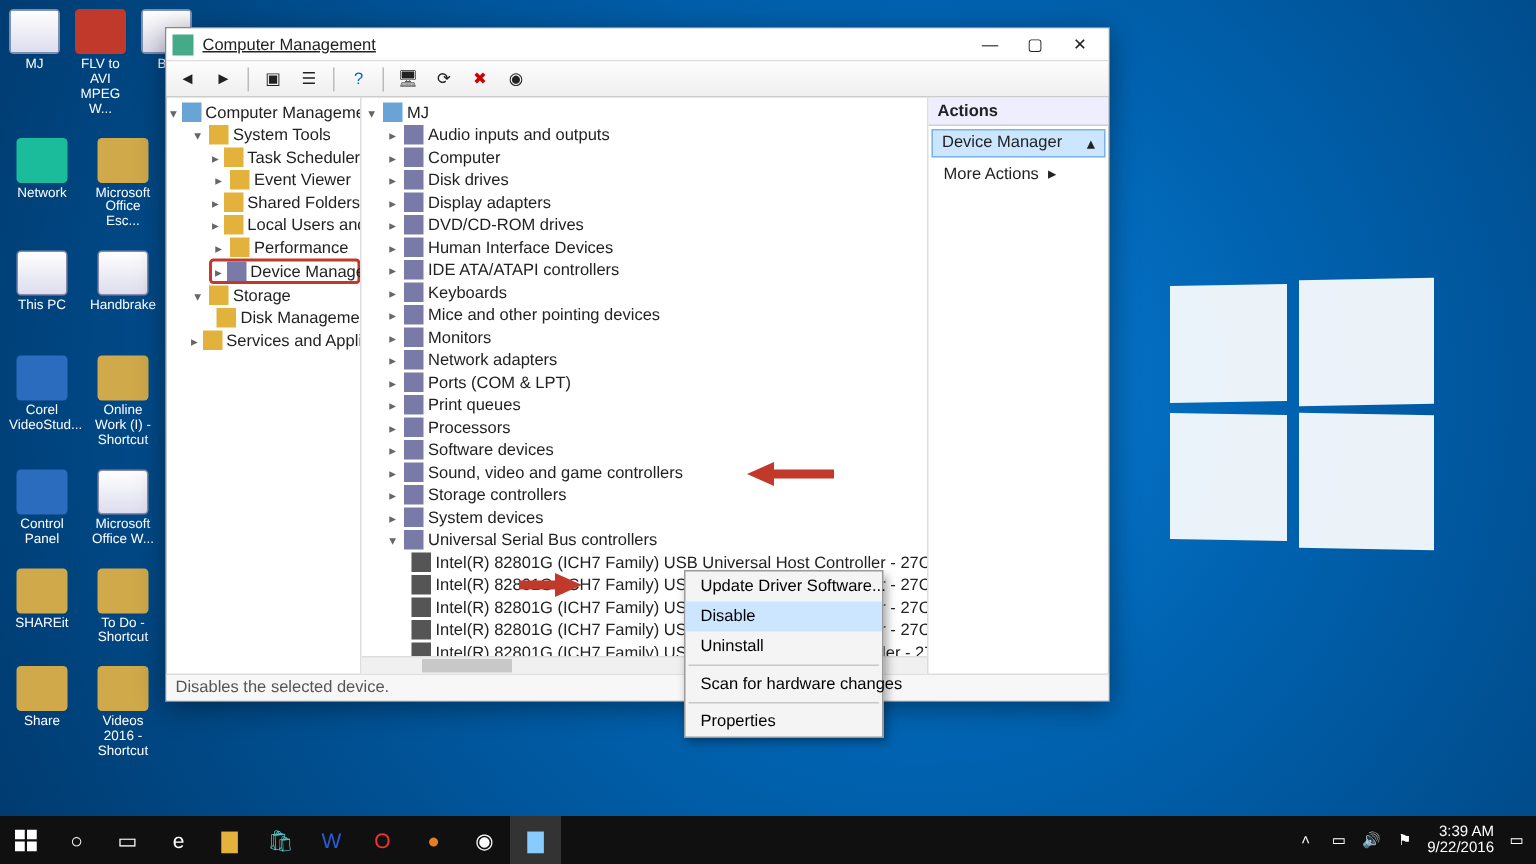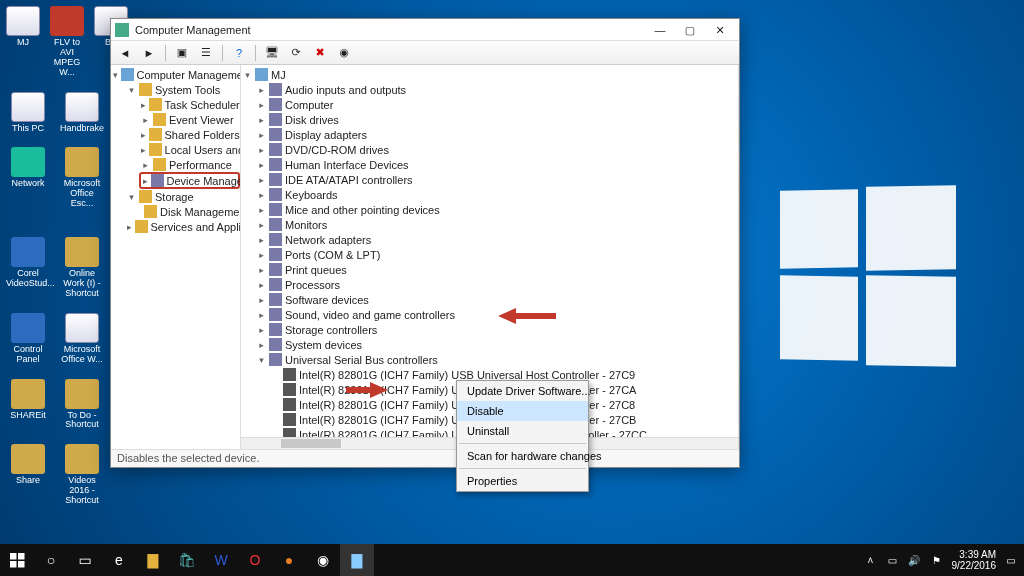--- a/index.html
+++ b/index.html
@@ -32,21 +32,21 @@
 .taskbar .tb-btn.active { background:#333; }
 .taskbar .spacer { flex:1; }
 .tray { display:flex; align-items:center; gap:8px; color:#fff; font-size:10px; padding-right:6px; }
 .tray .time { text-align:right; line-height:1.1; }
 .tray .ic { width:14px; height:14px; display:flex; align-items:center; justify-content:center; }
 
 
 .window { position:absolute; left:110px; top:18px; width:630px; height:450px; background:#fff; border:1px solid #888; box-shadow:0 4px 18px rgba(0,0,0,0.4); display:flex; flex-direction:column; font-size:11px; color:#222; }
 .titlebar { height:22px; display:flex; align-items:center; padding:0 4px; background:#fff; border-bottom:1px solid #ddd; }
 .titlebar .ticon { width:14px; height:14px; background:#4a8; margin-right:6px; }
-.titlebar .title { flex:1; }
+.titlebar .title { flex:1;text-decoration:underline; }
 .titlebar .wbtn { width:30px; height:20px; text-align:center; line-height:20px; font-size:11px; }
 .menubar { height:18px; display:flex; align-items:center; gap:12px; padding:0 6px; border-bottom:1px solid #ddd; }
 .menubar span { cursor:default; }
 .toolbar { height:24px; display:flex; align-items:center; gap:4px; padding:0 4px; border-bottom:1px solid #ccc; background:linear-gradient(#fdfdfd,#efefef); }
 .toolbar .tbtn { width:20px; height:20px; display:flex; align-items:center; justify-content:center; border:1px solid transparent; font-size:11px; }
 .toolbar .sep { width:1px; height:16px; background:#bbb; margin:0 2px; }
 
 .content { flex:1; display:flex; min-height:0; }
 .pane { overflow:auto; }
 .pane.left { width:130px; border-right:1px solid #ddd; padding:2px 0; }
@@ -107,36 +107,36 @@
             <div class="g red"></div>
             <div>FLV to AVI MPEG W...</div>
           </div>
           <div class="dicon">
             <div class="g app"></div>
             <div>BS</div>
           </div>
         </div>
         <div class="icon-row">
           <div class="dicon">
+            <div class="g cyan"></div>
+            <div>Network</div>
+          </div>
+          <div class="dicon">
+            <div class="g "></div>
+            <div>Microsoft Office Esc...</div>
+          </div>
+        </div>
+        <div class="icon-row">
+          <div class="dicon">
             <div class="g app"></div>
             <div>This PC</div>
           </div>
           <div class="dicon">
             <div class="g app"></div>
             <div>Handbrake</div>
-          </div>
-        </div>
-        <div class="icon-row">
-          <div class="dicon">
-            <div class="g cyan"></div>
-            <div>Network</div>
-          </div>
-          <div class="dicon">
-            <div class="g "></div>
-            <div>Microsoft Office Esc...</div>
           </div>
         </div>
         <div class="icon-row">
         </div>
         <div class="icon-row">
           <div class="dicon">
             <div class="g blue"></div>
             <div>Corel VideoStud...</div>
           </div>
           <div class="dicon">
@@ -398,20 +398,30 @@
                   <span class="lbl">Intel(R) 82801G (ICH7 Family) USB2 Enhanced Host Controller - 27CC</span>
                 </div>
               </div>
             </div>
           </div>
         <div class="mid-scroll">
             <div class="thumb"></div>
           </div>
       </div>
 
+      <div class="pane right actions-pane">
+        <div class="hdr">Actions</div>
+        <div class="sel">
+          <span>Device Manager</span>
+          <span>▴</span>
+        </div>
+        <div class="itm">
+          <span>More Actions</span>&nbsp;&nbsp;<span>▸</span>
+        </div>
+      </div>
     </div>
 
     <div class="statusbar">Disables the selected device.</div>
   </div>
 
   <div class="arrow" style="left:498px; top:306px;">
     <svg width="60" height="20">
         <line class="shaft" x1="58" y1="10" x2="16" y2="10"></line>
         <polygon class="head" points="0,10 18,2 18,18"></polygon>
       </svg>

